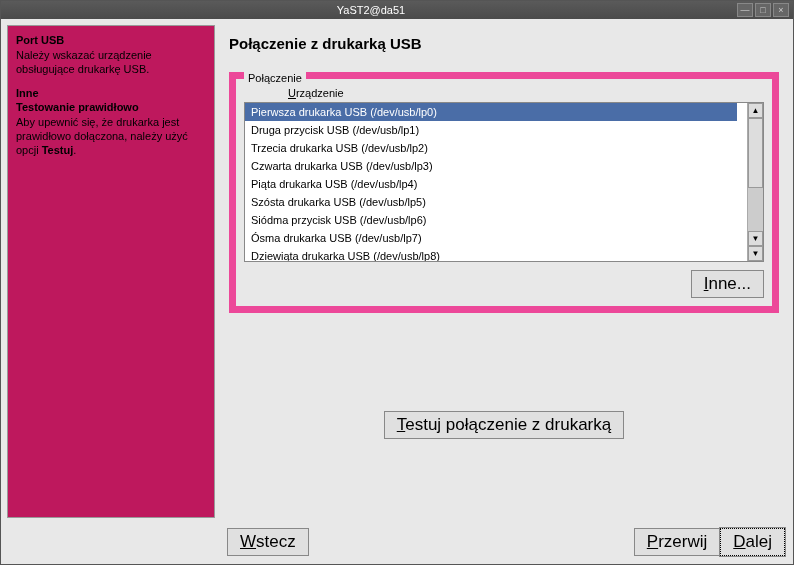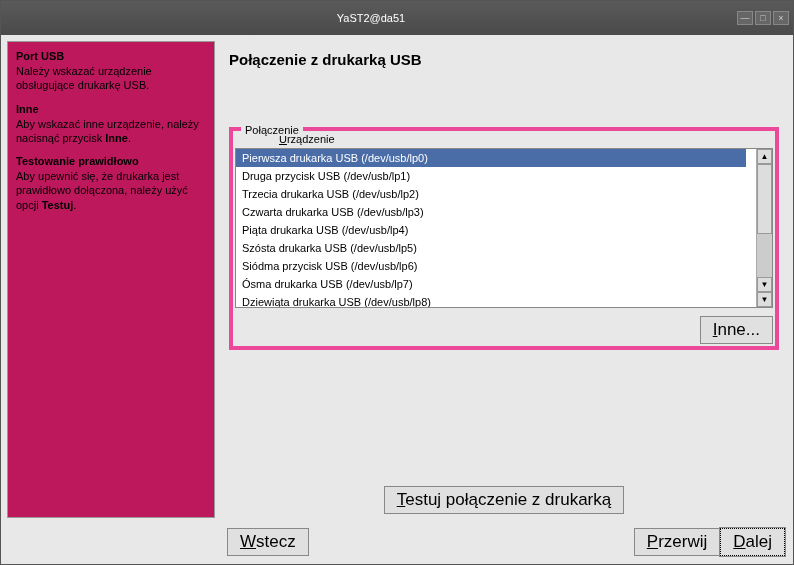--- a/index.html
+++ b/index.html
@@ -1,28 +1,28 @@
 <!DOCTYPE html>
 <html><head>
 <meta charset="utf-8">
 <style>
 * { box-sizing: border-box; margin: 0; padding: 0; }
 body { font-family: sans-serif; font-size: 11px; background: #e8e8e8; color: #000; }
 .window { width: 794px; height: 565px; background: #e8e8e8; border: 1px solid #555; display: flex; flex-direction: column; }
-.titlebar { height: 34px; background: linear-gradient(to bottom, #5a5a5a, #4a4a4a); color: #fff; display: flex; align-items: center; padding: 0 4px; }
+.titlebar { height: 18px; background: linear-gradient(to bottom, #5a5a5a, #4a4a4a); color: #fff; display: flex; align-items: center; padding: 0 4px; }
 .titlebar-title { flex: 1; text-align: center; font-size: 11px; }
 .titlebar-controls { display: flex; gap: 2px; }
 .titlebar-btn { width: 16px; height: 14px; background: #666; border: 1px solid #888; display: flex; align-items: center; justify-content: center; color: #ccc; font-size: 9px; cursor: pointer; }
 .content { flex: 1; display: flex; padding: 6px; gap: 6px; }
 .sidebar { width: 208px; background: #be185d; border: 1px solid #999; padding: 8px; overflow: auto; }
 .sidebar h3 { font-size: 11px; font-weight: bold; margin-bottom: 2px; margin-top: 0; }
 .sidebar p { font-size: 11px; margin-bottom: 10px; line-height: 1.3; }
-.main { flex: 1; display: flex; flex-direction: column; padding: 4px 8px; justify-content: space-between; }
+.main { flex: 1; display: flex; flex-direction: column; padding: 4px 8px; }
 .main-title { font-size: 15px; font-weight: bold; margin-bottom: 20px; margin-top: 6px; }
-.fieldset { border: 4px solid #ec4899; padding: 2px; position: relative; margin-bottom: 8px; }
+.fieldset { border: 7px solid #ec4899; padding: 8px; position: relative; margin-bottom: 8px; }
 .legend { position: absolute; top: -7px; left: 8px; background: #e8e8e8; padding: 0 4px; font-size: 11px; }
 .list-label { font-size: 11px; margin-bottom: 3px; display: block; margin-left: 44px; }
 .list-label .ul { text-decoration: underline; }
 .listbox-wrap { display: flex; border: 1px solid #888; background: #fff; height: 160px; gap: 10px; }
 .listbox { flex: 1; overflow: hidden; }
 .list-item { padding: 1px 6px; font-size: 11px; line-height: 16px; cursor: pointer; white-space: nowrap; }
 .list-item.selected { background: #4a6da7; color: #fff; }
 .scrollbar { width: 16px; background: #ddd; border-left: 1px solid #aaa; display: flex; flex-direction: column; }
 .sb-btn { height: 15px; background: #ddd; border: 1px solid #999; display: flex; align-items: center; justify-content: center; font-size: 8px; cursor: pointer; }
 .sb-track { flex: 1; background: #ccc; position: relative; }
@@ -47,21 +47,20 @@
       <div class="titlebar-btn">□</div>
       <div class="titlebar-btn">×</div>
     </div>
   </div>
 
   <div class="content">
     <div class="sidebar">
       <h3>Port USB</h3>
       <p>Należy wskazać urządzenie obsługujące drukarkę USB.</p>
       <h3>Inne</h3>
-      <p><span>Aby wskazać inne urządzenie, należy nacisnąć przycisk </span><b>Inne</b><span>.</span></p>
       <h3>Testowanie prawidłowo</h3>
       <p><span>Aby upewnić się, że drukarka jest prawidłowo dołączona, należy użyć opcji </span><b>Testuj</b><span>.</span></p>
     </div>
 
     <div class="main">
       <div class="main-title">Połączenie z drukarką USB</div>
 
       <div class="fieldset">
         <div class="legend">Połączenie</div>
         <label class="list-label"><span class="ul">U</span><span>rządzenie</span></label>

